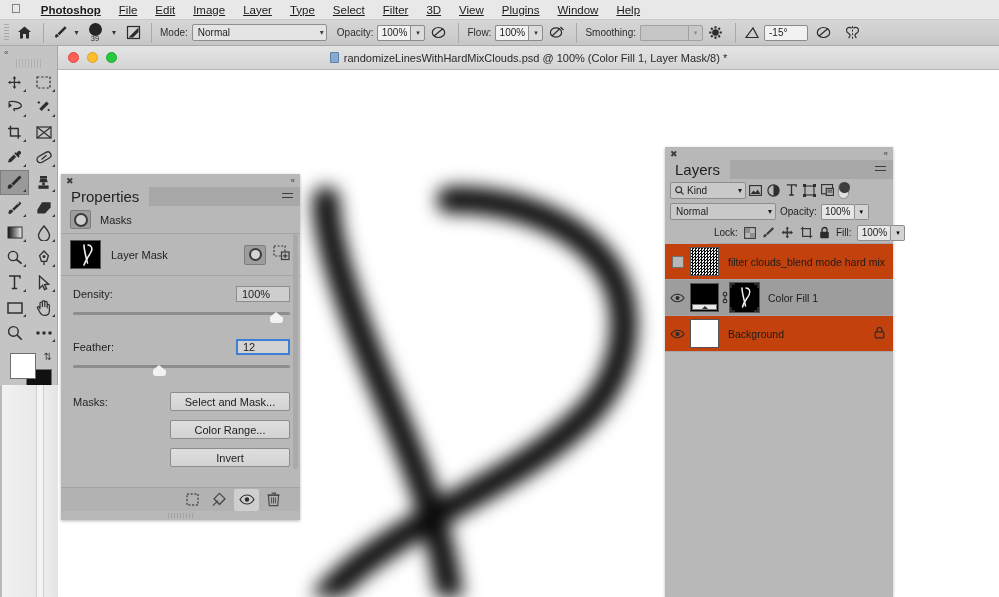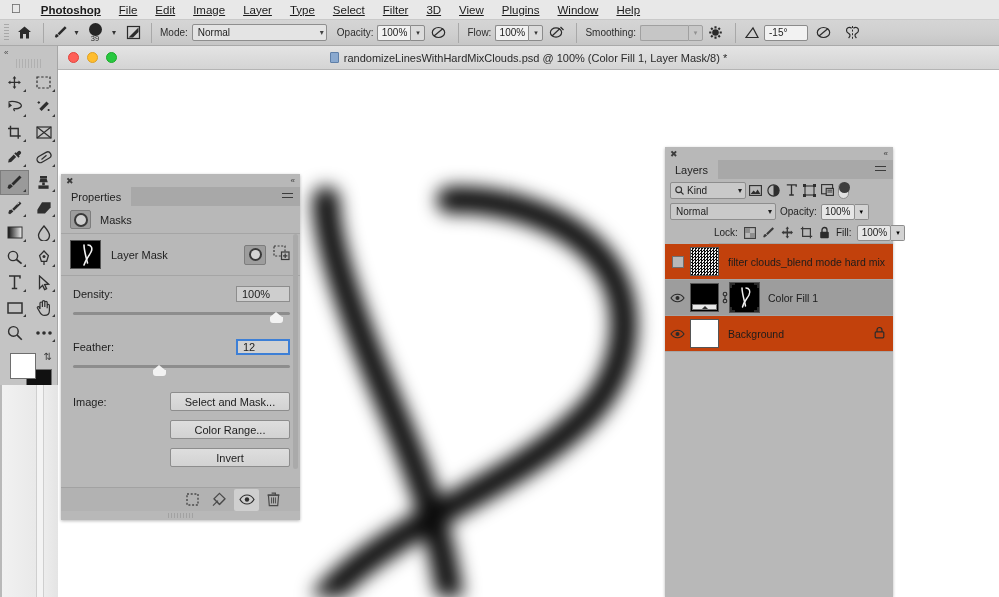--- a/index.html
+++ b/index.html
@@ -104,21 +104,21 @@
 
   
   .strips { position: absolute; left: 0; top: 385px; width: 58px; height: 212px; background: #fff; }
   .strip { position: absolute; top: 0; height: 212px; }
 
   
   .panel { position: absolute; background: #b8b8b8; box-shadow: 0 1px 3px rgba(0,0,0,.28); }
   .panel-close { position: absolute; left: 5px; top: 3px; font-size: 9px; color: #3c3c3c; line-height: 1; }
   .panel-collapse { position: absolute; right: 5px; top: 3px; font-size: 8px; color: #3c3c3c; line-height: 1; }
   .panel-tabs { position: relative; height: 19px; margin-top: 13px; background: #a8a8a8; display: flex; align-items: stretch; }
-  .panel-tab { background: #b8b8b8; padding: 0 10px; display: flex; align-items: center; font-size: 11px; color: #1f1f1f; }
+  .panel-tab { background: #b8b8b8; padding: 0 10px; display: flex; align-items: center; font-size: 15px; color: #1f1f1f; }
   .panel-menu { margin-left: auto; display: flex; align-items: center; padding-right: 7px; }
   .hamb { width: 11px; height: 8px; background-image: repeating-linear-gradient(to bottom,#3c3c3c 0 1.5px,transparent 1.5px 4px); }
 
   
   #properties { left: 61px; top: 174px; width: 239px; height: 346px; }
   .pr-body { background: #b8b8b8; }
   .pr-row-masks { height: 28px; display: flex; align-items: center; padding-left: 9px; gap: 9px;
     border-bottom: 1px solid #a5a5a5; }
   .masks-ic { width: 21px; height: 19px; background: #9d9d9d; border: 1px solid #7d7d7d; border-radius: 2px;
     display:flex; align-items:center; justify-content:center; }
@@ -621,21 +621,21 @@
       <div class="sl-track">
         <div class="sl-line"></div>
         <div class="sl-knob" style="left:80px">
               <b></b>
               <s></s>
             </div>
       </div>
     </div>
 
     <div class="refine-block">
-      <div class="refine-label">Image:</div>
+      <div class="refine-label">Masks:</div>
       <div class="refine-btns">
         <div class="pbtn">Select and Mask...</div>
         <div class="pbtn">Color Range...</div>
         <div class="pbtn">Invert</div>
       </div>
     </div>
   </div>
 
   <div class="pr-scroll"></div>
 

